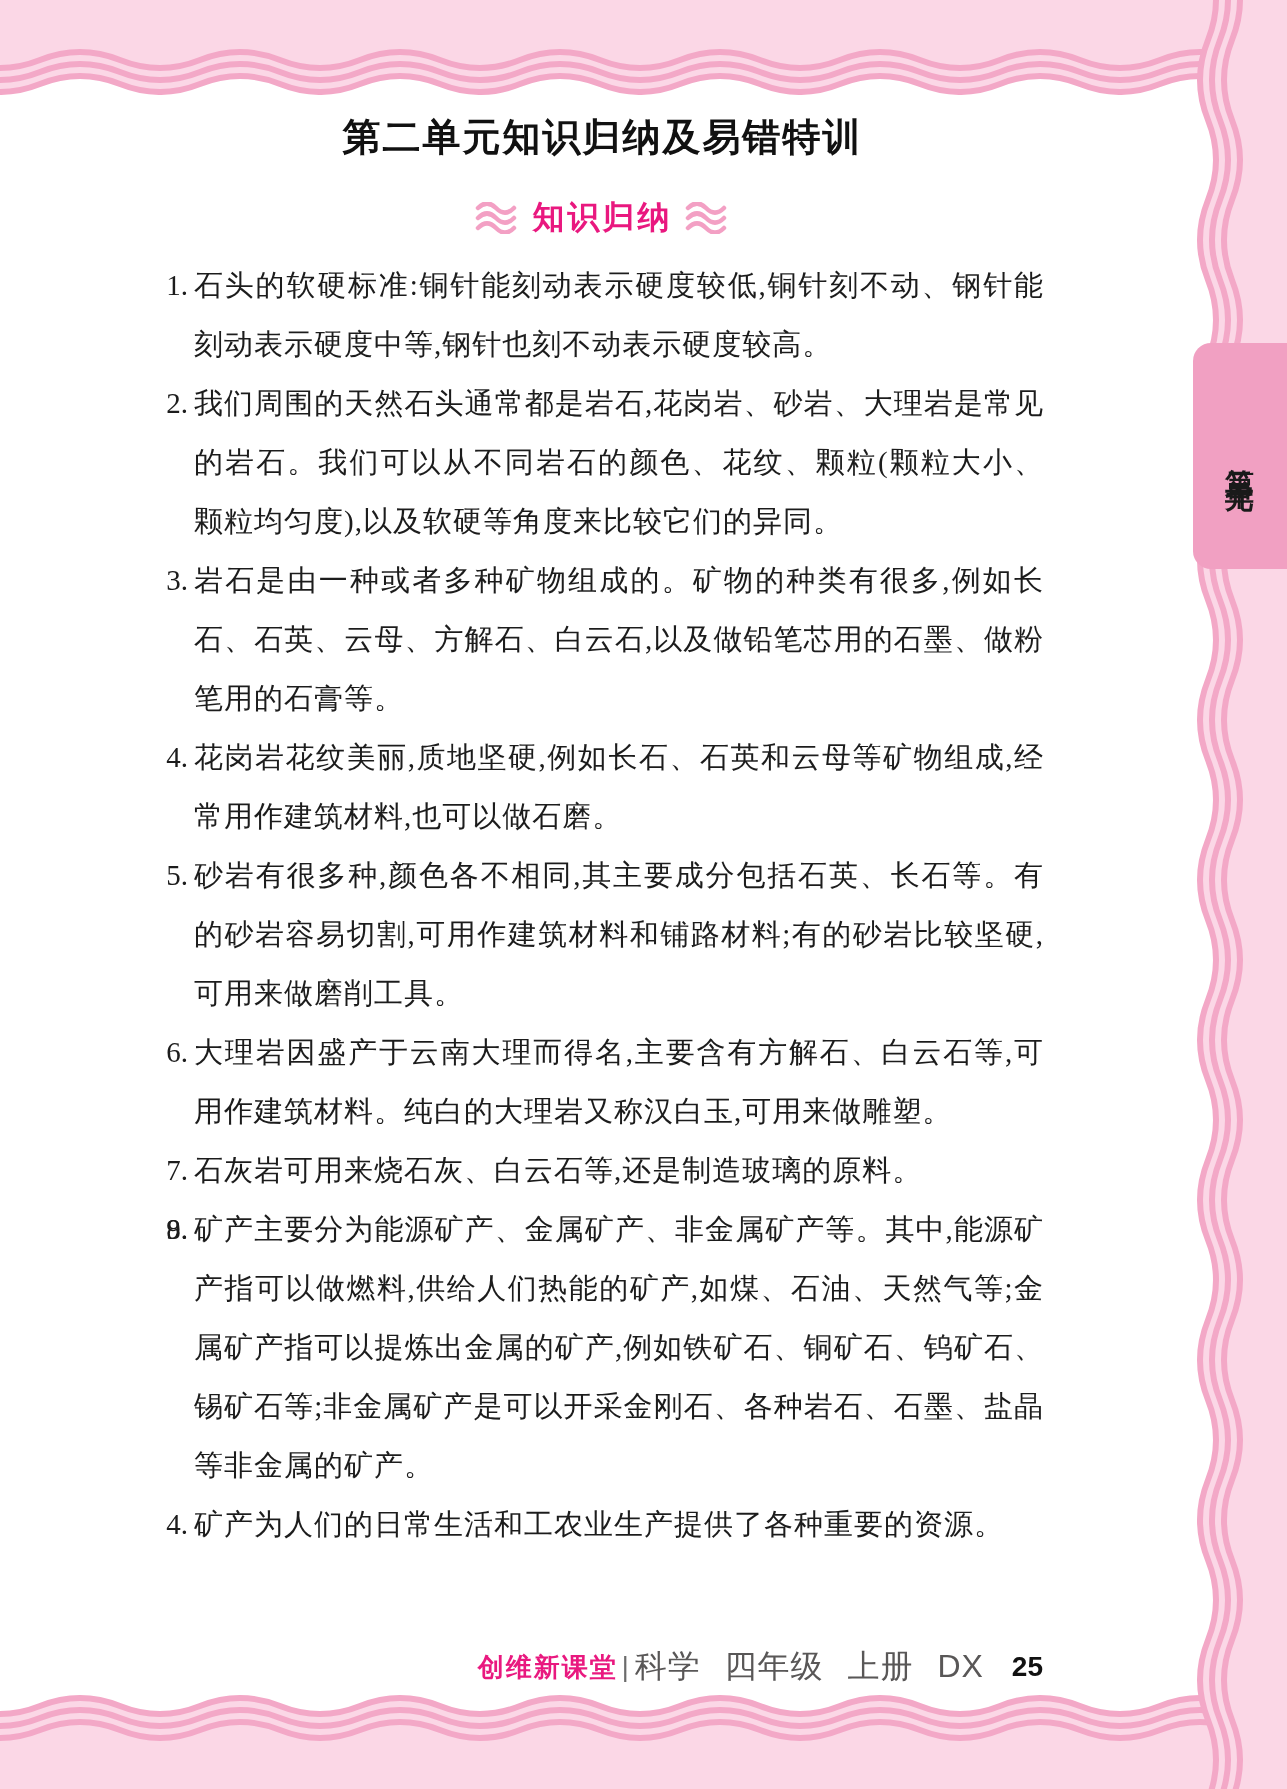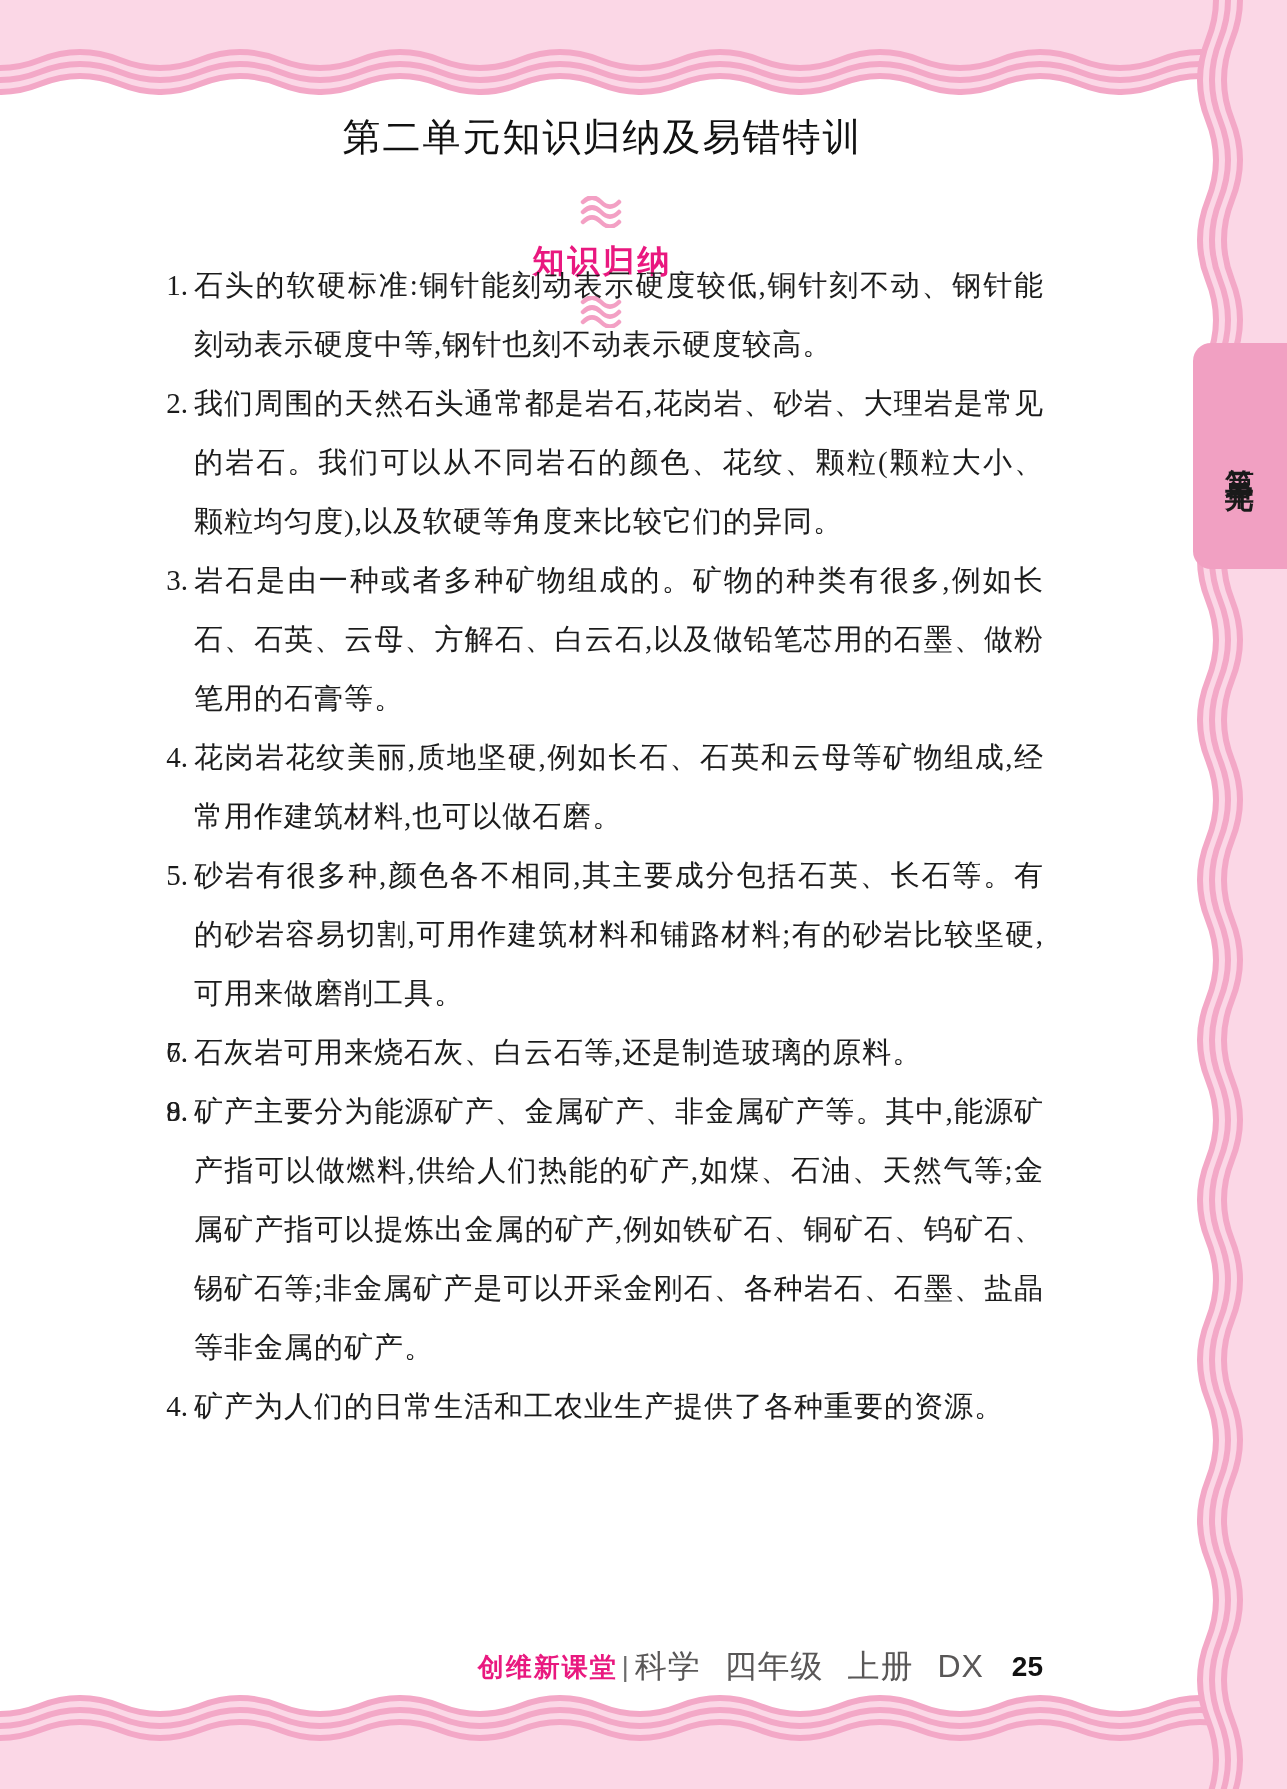--- a/index.html
+++ b/index.html
@@ -18,27 +18,27 @@
     background:#f1a0c2; border-radius:18px 0 0 18px;
     display:flex; align-items:center; justify-content:center;
   }
   .side-tab .tab-label {
     writing-mode:vertical-rl; text-orientation:upright;
     font-size:29px; font-weight:bold; color:#1a1a1a; letter-spacing:5px;
   }
 
   .doc-title {
     position:absolute; top:112px; left:0; width:1205px;
-    text-align:center; font-size:38px; font-weight:400;
+    text-align:center; font-size:38px; font-weight:700;
     color:#111111; letter-spacing:2px;
   }
 
   .badge-row {
     position:absolute; top:196px; left:0; width:1205px;
-    display:flex; justify-content:center; align-items:center; gap:12px;flex-direction:column;
+    display:flex; justify-content:center; align-items:center; gap:12px;
   }
   .badge-label {
     color:#e9187f; font-size:32px; font-weight:900; letter-spacing:3px;
   }
   .wave-icon { display:block; }
 
   .list { position:absolute; left:152px; top:256px; width:892px; }
   .item {
     position:relative; padding-left:42px;
     font-family:"Liberation Serif", serif;
@@ -123,20 +123,21 @@
     <div class="item">
       <span class="num">4.</span>
       <span class="text">花岗岩花纹美丽,质地坚硬,例如长石、石英和云母等矿物组成,经常用作建筑材料,也可以做石磨。</span>
     </div>
     <div class="item">
       <span class="num">5.</span>
       <span class="text">砂岩有很多种,颜色各不相同,其主要成分包括石英、长石等。有的砂岩容易切割,可用作建筑材料和铺路材料;有的砂岩比较坚硬,可用来做磨削工具。</span>
     </div>
     <div class="item">
       <span class="num">6.</span>
+      <span class="text">大理岩因盛产于云南大理而得名,主要含有方解石、白云石等,可用作建筑材料。纯白的大理岩又称汉白玉,可用来做雕塑。</span>
     </div>
     <div class="item">
       <span class="num">7.</span>
       <span class="text">石灰岩可用来烧石灰、白云石等,还是制造玻璃的原料。</span>
     </div>
     <div class="item">
       <span class="num">8.</span>
     </div>
     <div class="item">
       <span class="num">9.</span>

